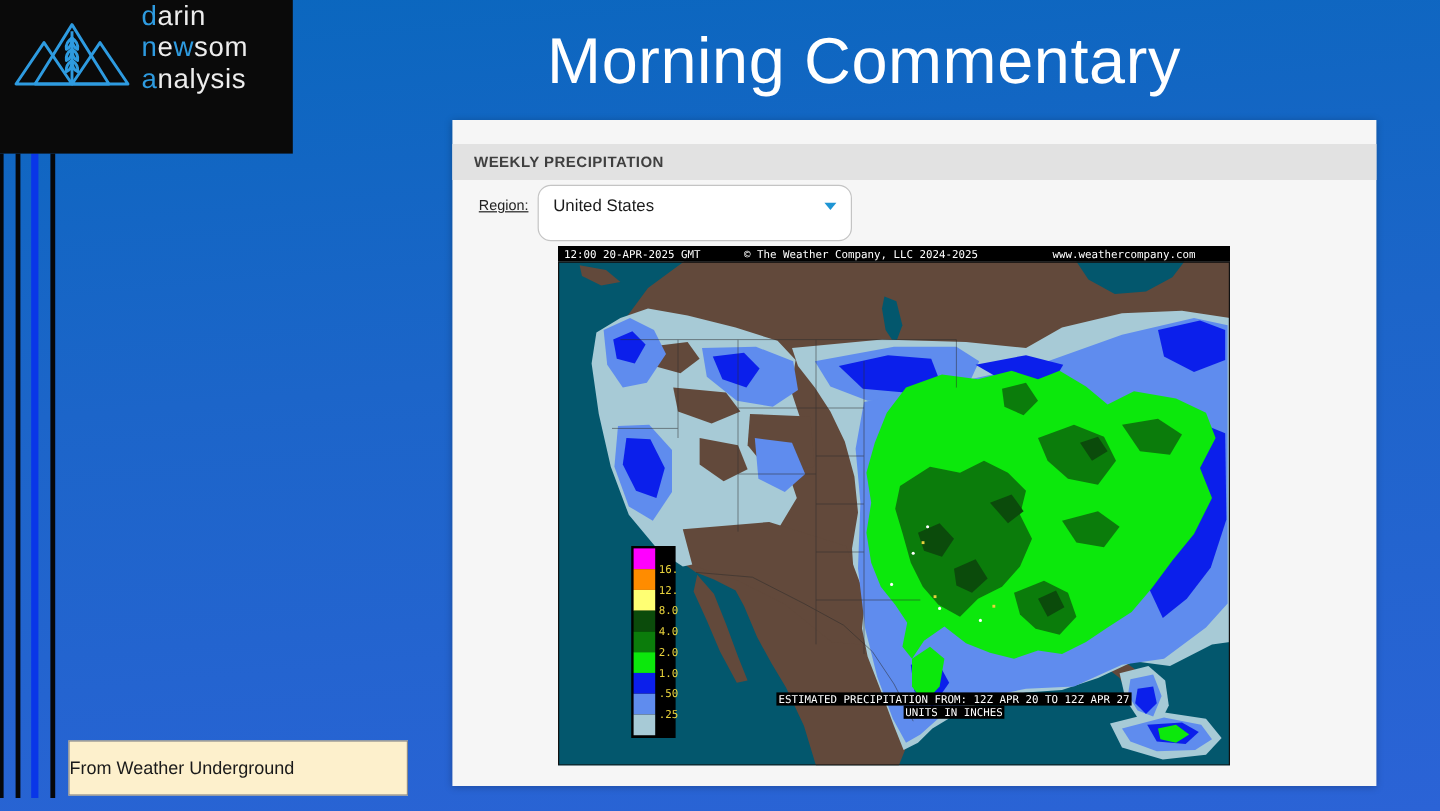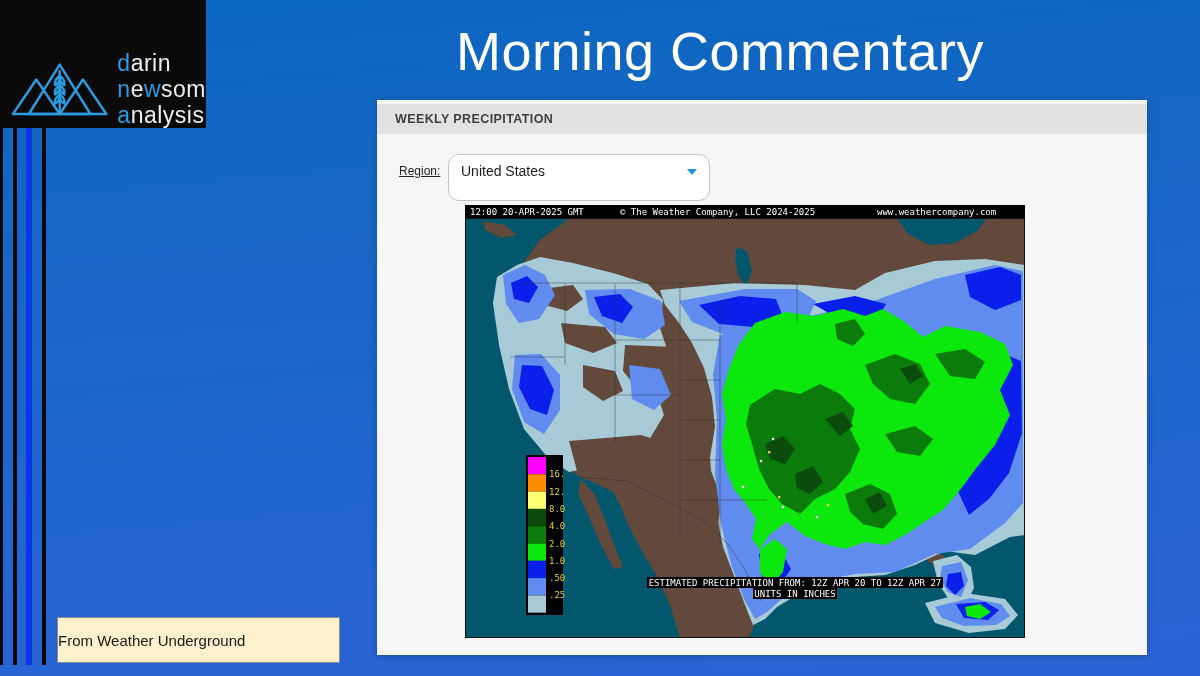--- a/index.html
+++ b/index.html
@@ -10,34 +10,34 @@
     position:relative;
   }
   
   .vline { position:absolute; top:128px; height:537px; }
   .vl-0 { left:0;  width:3px; background:#06070a; }
   .vl-1 { left:13px; width:4px; background:#06070a; }
   .vl-2 { left:26px; width:6px; background:#0936E8; }
   .vl-3 { left:42px; width:4px; background:#06070a; }
 
   
-  .logo-box { position:absolute; left:0; top:0; width:206px; height:128px; background:#0a0a0a;
-    display:flex; align-items:flex-end; }
+  .logo-box { position:absolute; left:0; top:0; width:244px; height:128px; background:#0a0a0a;
+    display:flex; align-items:flex-start; }
   .logo-art { margin-left:8px; }
   .logo-text { margin-left:6px; font-size:23px; line-height:26px; letter-spacing:.5px; }
   .logo-text .b { color:#2E9BE0; }
   .logo-text .w { color:#EDEDED; }
 
   
   .page-title { position:absolute; left:380px; top:20px; width:680px; text-align:center;
     color:#FFFFFF; font-size:54px; font-weight:400; letter-spacing:.5px; }
 
   
   .panel { position:absolute; left:377px; top:100px; width:770px; height:555px;
-    background:#F6F6F6; box-shadow:0 1px 6px rgba(0,0,0,.25); padding-top:4px; }
+    background:#F6F6F6; box-shadow:0 1px 6px rgba(0,0,0,.25); padding-top:20px; }
   .panel-header { height:30px; background:#E2E2E2; color:#3F3F3F; font-size:12.5px;
     font-weight:bold; letter-spacing:.4px; line-height:30px; padding-left:18px; }
   .region-row { position:absolute; left:0; top:54px; width:100%; height:34px; }
   .region-label { position:absolute; left:22px; top:10px; font-size:12px; color:#222;text-decoration:underline; }
   .dropdown { position:absolute; left:71px; top:0; width:262px; height:47px; background:#FFF;
     border:1px solid #C4C4C4; border-radius:11px; font-size:14px; color:#1B1B1B;
     line-height:32px; padding-left:12px; }
   .caret { position:absolute; right:12px; top:14px; width:0; height:0;
     border-left:5px solid transparent; border-right:5px solid transparent;
     border-top:6px solid #1E95D4; }

